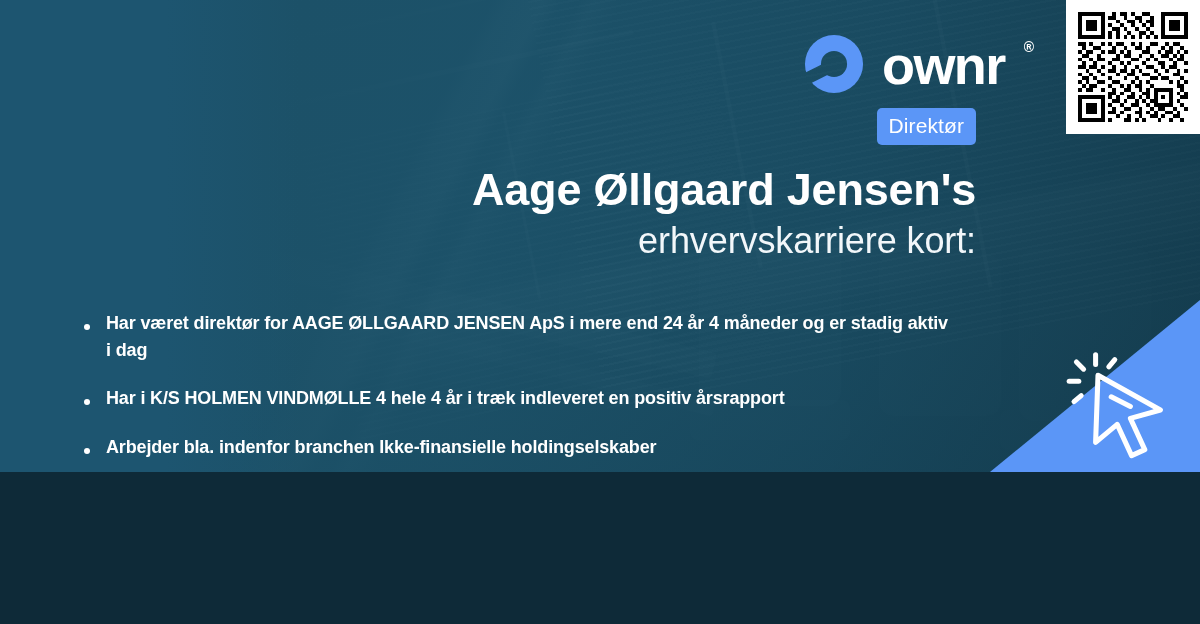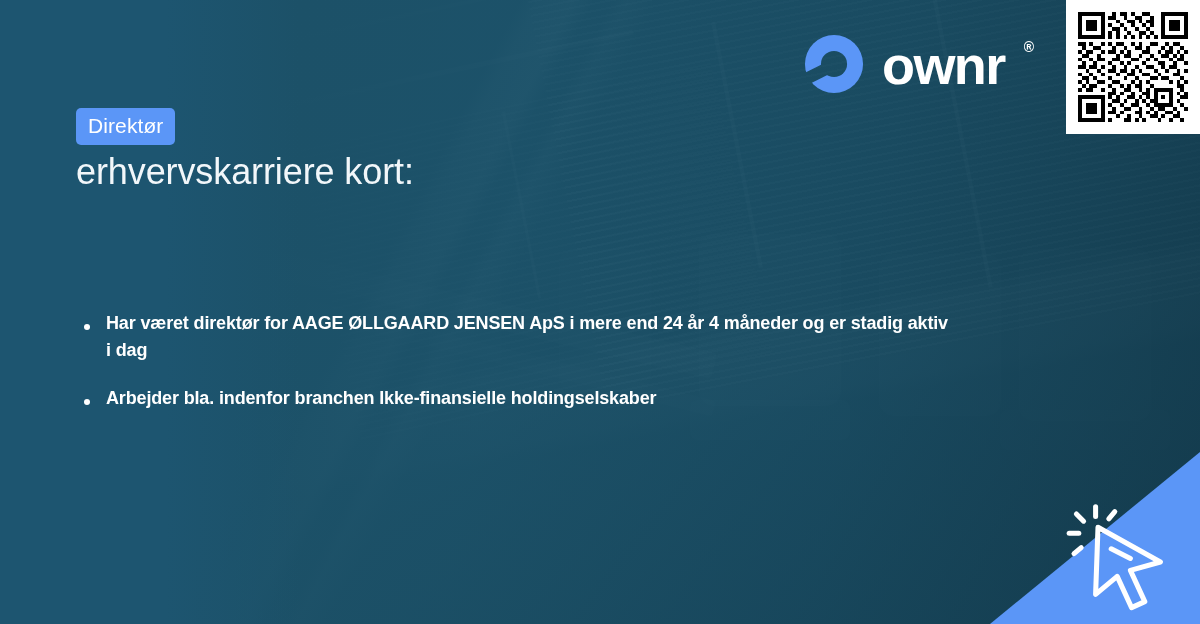--- a/index.html
+++ b/index.html
@@ -7,21 +7,21 @@
     padding: 0;
     background: #0e2a38;
   }
   body {
     font-family: "Liberation Sans", "DejaVu Sans", sans-serif;
   }
 
   #card {
     position: relative;
     width: 1200px;
-    height: 624px;
+    height: 472px;
     overflow: hidden;
     background: #1b5068;
     user-select: none;
   }
 
   
   .bg-photo {
     position: absolute;
     inset: 0;
     background:
@@ -103,20 +103,21 @@
     top: 0; left: 0; bottom: 0; width: 300px;
     background: linear-gradient(90deg, #1d5570 0%, #1d5570 55%, rgba(29,85,112,0.0) 100%);
   }
 
   
   .content {
     position: absolute;
     left: 76px;
     top: 108px;
     width: 900px;
+    text-align: right;
   }
 
   .badge {
     display: inline-block;
     background: #5b96f7;
     color: #ffffff;
     font-size: 21px;
     font-weight: 400;
     line-height: 1;
     padding: 7px 12px 9px 12px;
@@ -525,27 +526,32 @@
           <rect x="21" y="28" width="1" height="1"></rect>
             <rect x="24" y="28" width="1" height="1"></rect>
           <rect x="27" y="28" width="1" height="1"></rect>
         </g>
       </svg>
     </div>
   </div>
 
   <div class="content">
     <span class="badge">Direktør</span>
+    <div class="title">Aage Øllgaard Jensen's</div>
     <div class="subtitle">erhvervskarriere kort:</div>
   </div>
 
   <ul class="bullets">
     <li class="bullet">
       <span class="dot"></span>
       <span>Har været direktør for AAGE ØLLGAARD JENSEN ApS i mere end 24 år 4 måneder og er stadig aktiv i dag</span>
+    </li>
+    <li class="bullet">
+      <span class="dot"></span>
+      <span>Har i K/S HOLMEN VINDMØLLE 4 hele 4 år i træk indleveret en positiv årsrapport</span>
     </li>
     <li class="bullet">
       <span class="dot"></span>
       <span>Arbejder bla. indenfor branchen Ikke-finansielle holdingselskaber</span>
     </li>
   </ul>
 
   <div class="corner">
     <div class="corner-tri"></div>
     <svg class="corner-cursor" viewBox="0 0 100 100" aria-hidden="true">

